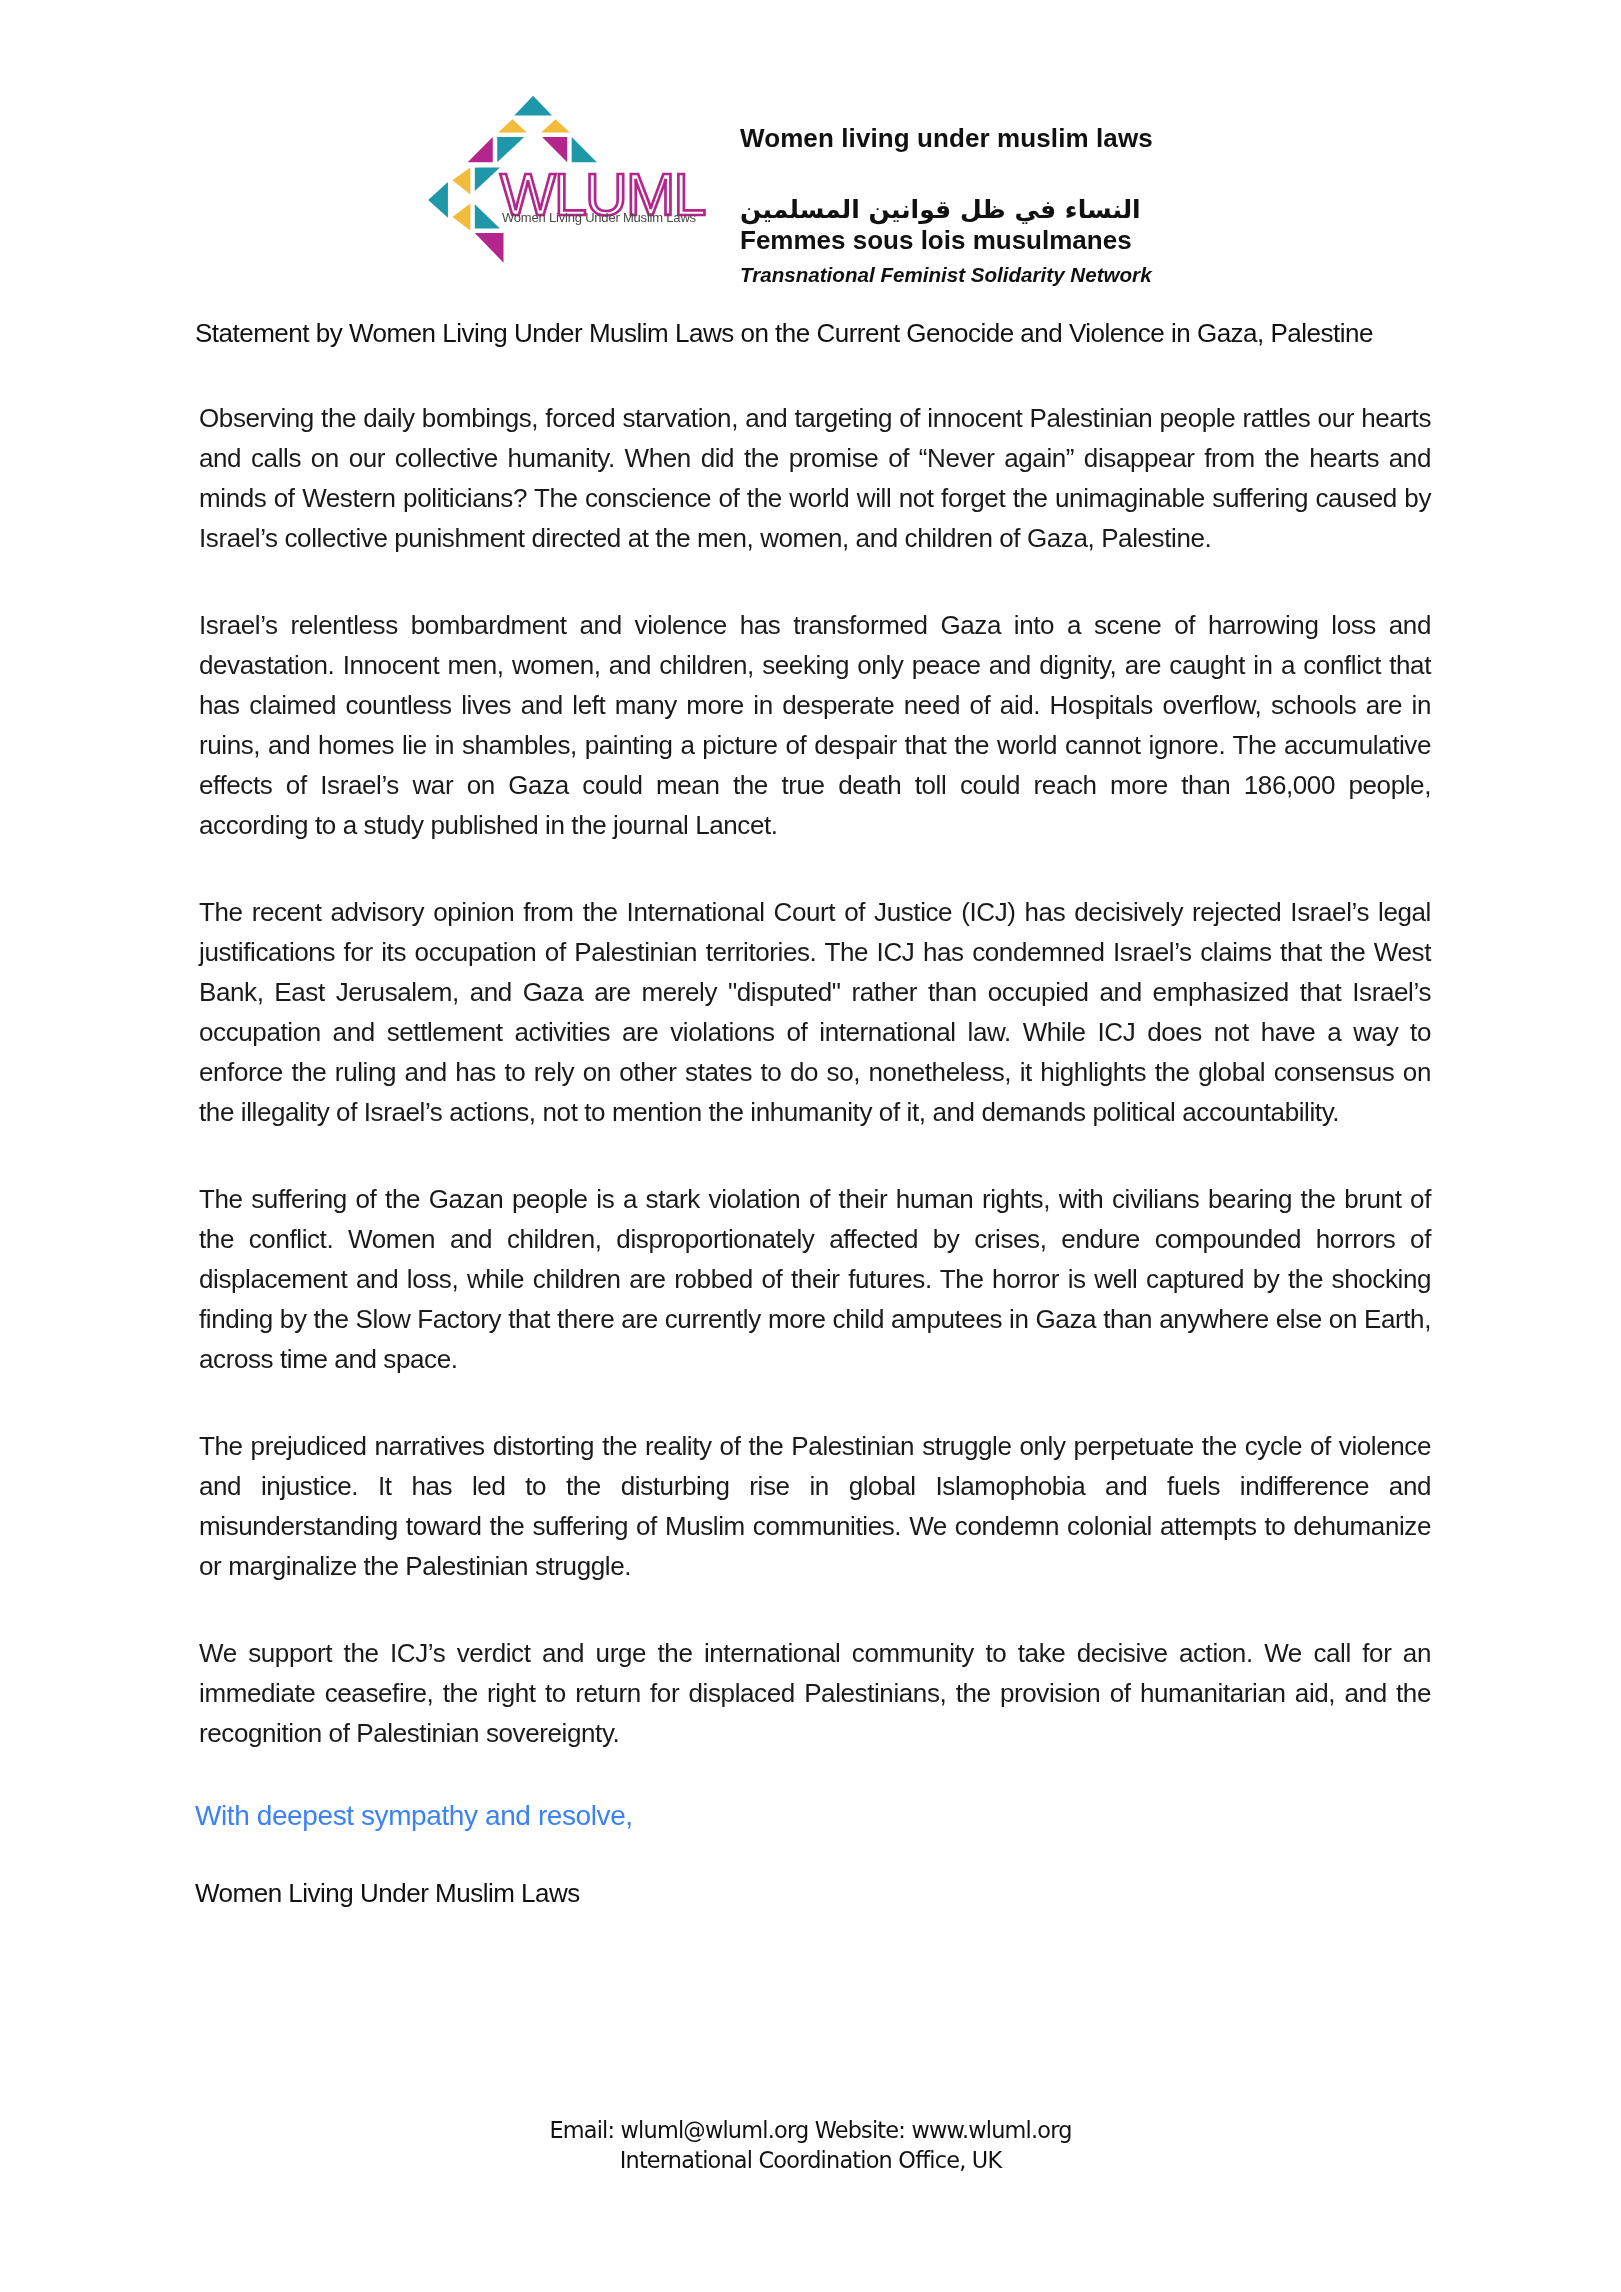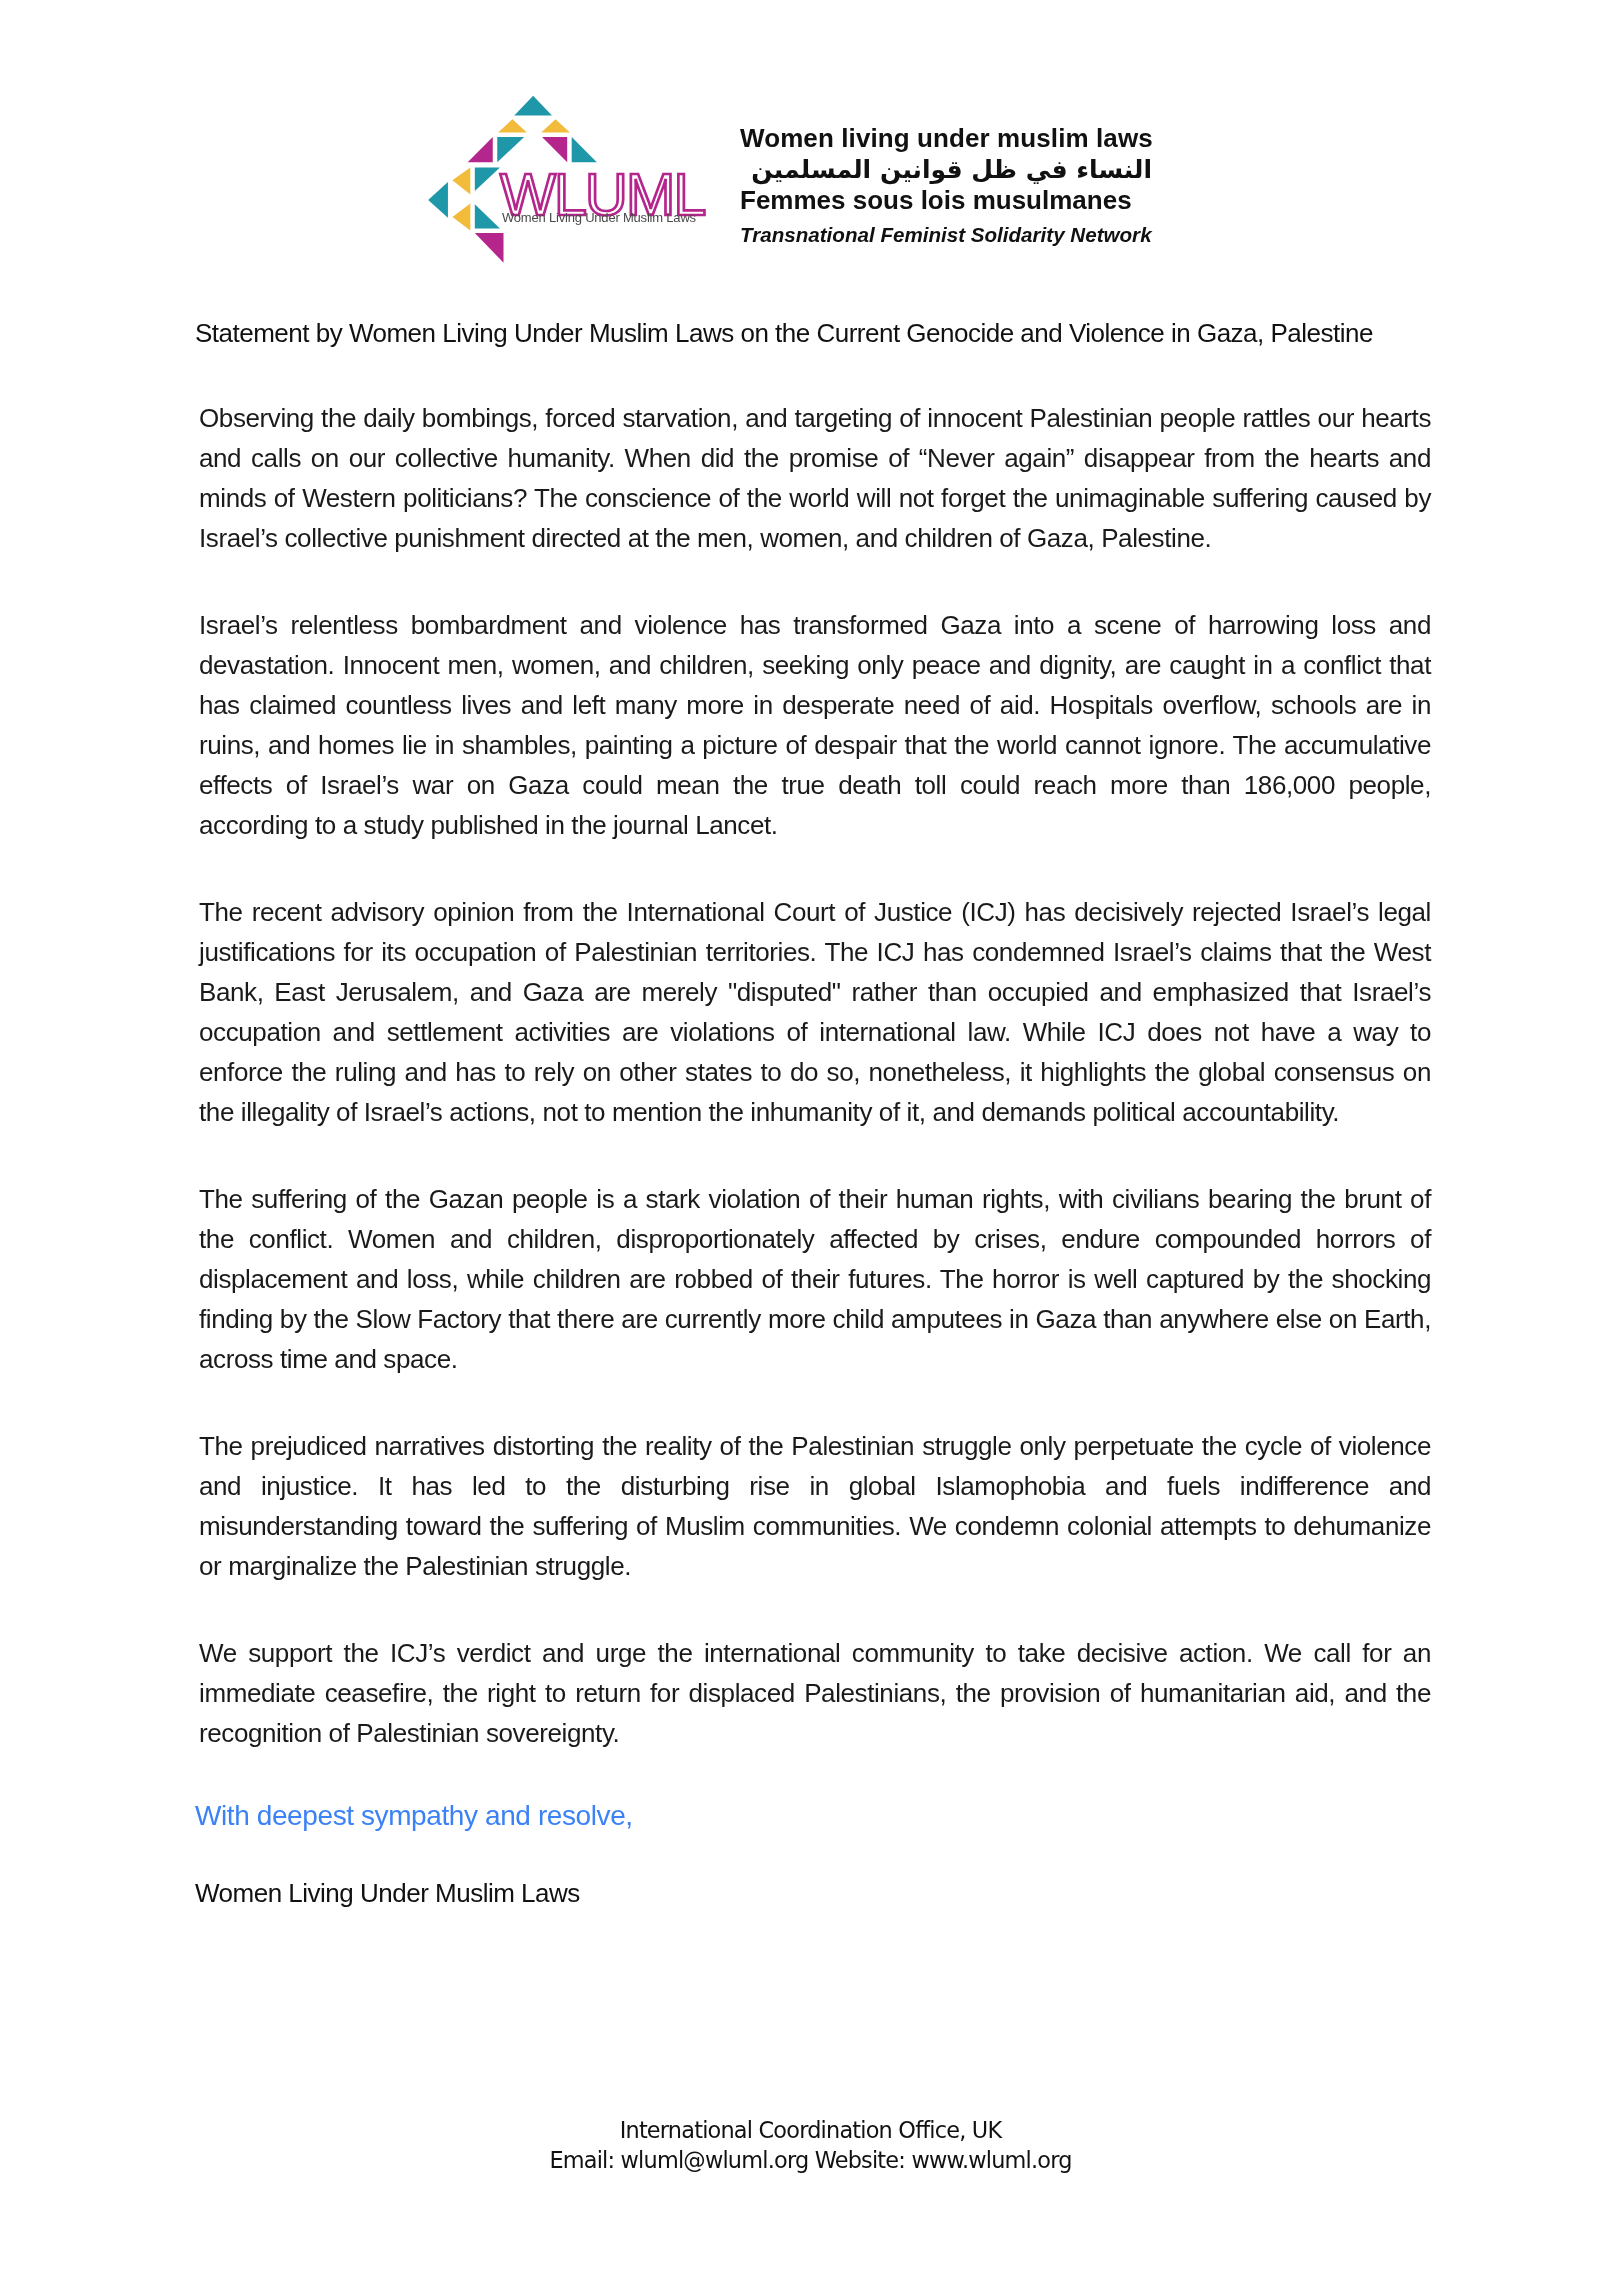--- a/index.html
+++ b/index.html
@@ -2,21 +2,21 @@
 <html style="font-size:14.3px"><head>
 <meta charset="utf-8">
 <style>
   html, body { margin: 0; padding: 0; background: #ffffff; }
   body { width: 1621px; height: 2293px; position: relative; overflow: hidden; font-family: "Liberation Sans", "DejaVu Sans", sans-serif; color: #111; }
   .header { position: absolute; left: 0; top: 0; width: 1621px; height: 287px; }
   .logo-svg { position: absolute; left: 421px; top: 85px; width: 296px; height: 193px; }
   .logo-tag { position: absolute; left: 502px; top: 210px; font-family: "Liberation Sans Narrow", "Liberation Sans", sans-serif; font-size: 13px; color: #4a4a4a; letter-spacing: -0.2px; white-space: nowrap; }
   .org-names { position: absolute; left: 740px; top: 121px; font-family: "Liberation Sans", sans-serif; font-weight: bold; color: #111; }
   .org-en { font-size: 26px; line-height: 34px; letter-spacing: 0.1px; }
-  .org-ar { font-family: "DejaVu Sans", sans-serif; font-size: 25px; line-height: 30px; direction: rtl; text-align: right; unicode-bidi: embed; width: 412px; }
+  .org-ar { font-family: "DejaVu Sans", sans-serif; font-size: 25px; line-height: 30px; direction: rtl; text-align: left; unicode-bidi: embed; width: 412px; margin-top: 40px; }
   .org-fr { font-size: 26px; line-height: 30px; }
   .org-net { font-size: 20.6px; line-height: 36px; margin-top: 1.8px; font-style: italic; }
 
   .doc { position: absolute; left: 195px; top: 314px; width: 1240px; font-family: "Liberation Sans", "DejaVu Sans", sans-serif; }
   .title { font-size: 26px; line-height: 39px; margin: 0; color: #111; letter-spacing: -0.5px; }
   .para { font-size: 26px; line-height: 40px; margin: 4px; color: #1a1a1a; text-align: justify; letter-spacing: -0.4px; font-weight: 300; }
   .gap-title { height: 41px; }
   .gap { height: 39px; }
   .closing { font-size: 28px; line-height: 39px; margin: 0; color: #3b82f6; letter-spacing: -0.4px; }
   .signature { font-size: 26px; line-height: 39px; margin: 0; color: #111; letter-spacing: -0.5px; }
@@ -75,21 +75,21 @@
   <p class="para">The prejudiced narratives distorting the reality of the Palestinian struggle only perpetuate the cycle of violence and injustice.  It has led to the disturbing rise in global Islamophobia and fuels indifference and misunderstanding toward the suffering of Muslim communities. We condemn colonial attempts to dehumanize or marginalize the Palestinian struggle.</p>
   <div class="gap"></div>
   <p class="para">We support the ICJ’s verdict and urge the international community to take decisive action. We call for an immediate ceasefire, the right to return for displaced Palestinians, the provision of humanitarian aid, and the recognition of Palestinian sovereignty.</p>
   <div class="gap"></div>
   <p class="closing">With deepest sympathy and resolve,</p>
   <div class="gap"></div>
   <p class="signature">Women Living Under Muslim Laws</p>
 </div>
 
 <div class="footer">
-  <div>International Coordination Office, UK</div>
   <div>
     <span>Email:</span>
     <span>wluml@wluml.org</span>
     <span>Website:</span>
     <span>www.wluml.org</span>
   </div>
+  <div>International Coordination Office, UK</div>
 </div>
 
 
 </body></html>

